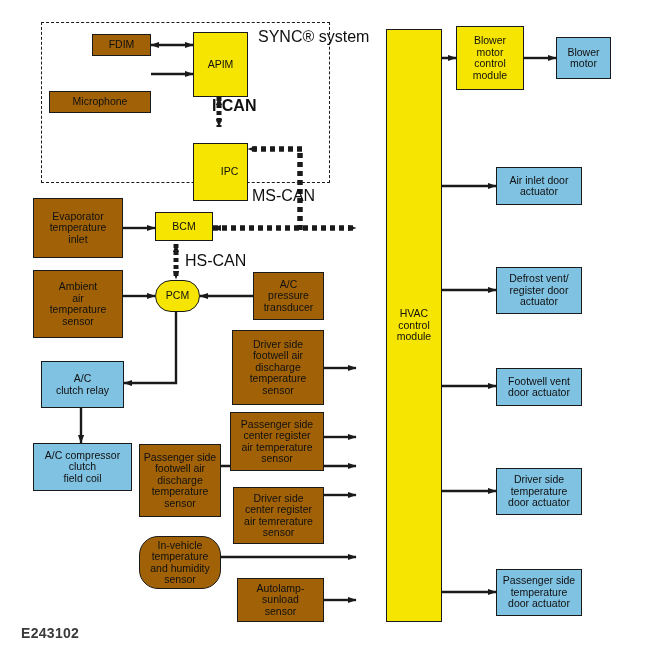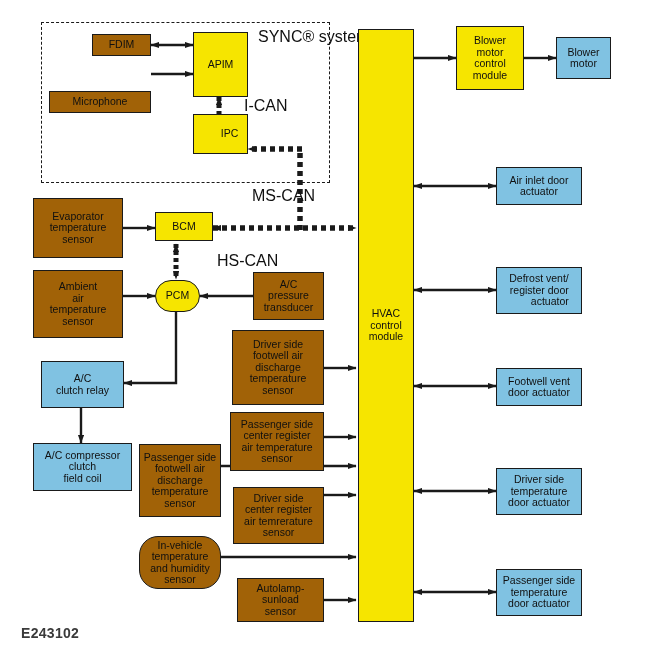--- a/index.html
+++ b/index.html
@@ -12,21 +12,21 @@
         font-size:10.5px;line-height:11.5px;color:#101010;padding:1px 2px;}
   .green{background:#a16207;}
   .blue{background:#80c2e2;}
   .yellow{background:#f6e500;}
   .plainlabel{position:absolute;font-size:16px;line-height:11.5px;color:#101010;
         white-space:nowrap;}
   .figid{position:absolute;left:21px;top:625px;font-size:14px;color:#3a3a3a;
         letter-spacing:.3px;font-weight:bold;}
   .syncbox{position:absolute;box-sizing:border-box;border:1.6px dashed #1a1a1a;
         background:transparent;}
-  .hvac{writing-mode:horizontal-tb;}
+  .hvac{writing-mode:horizontal-tb;margin-left:28px;}
 </style>
 </head>
 <body>
 
 <div id="stage">
 
   <svg class="layer" viewBox="0 0 650 650">
     <defs>
       <marker id="ah" markerWidth="9" markerHeight="9" refX="8.4" refY="3.2" orient="auto" markerUnits="userSpaceOnUse">
         <path d="M0,0 L9,3.2 L0,6.4 z" fill="#1a1a1a"></path>
@@ -76,32 +76,32 @@
       <line x1="414" y1="290" x2="496" y2="290" marker-end="url(#ah)" marker-start="url(#ah2)"></line>
       <line x1="414" y1="386" x2="496" y2="386" marker-end="url(#ah)" marker-start="url(#ah2)"></line>
       <line x1="414" y1="491" x2="496" y2="491" marker-end="url(#ah)" marker-start="url(#ah2)"></line>
       <line x1="414" y1="592" x2="496" y2="592" marker-end="url(#ah)" marker-start="url(#ah2)"></line>
     </g>
   </svg>
 
   <div class="syncbox" style="left:41px;top:22px;width:289px;height:161px;"></div>
   <div class="plainlabel" style="left:258px;top:31px;">SYNC® system</div>
 
-  <div class="plainlabel" style="left:244px;top:100px;">I-CAN</div>
+  <div class="plainlabel" style="left:212px;top:100px;font-weight:bold;">I-CAN</div>
   <div class="plainlabel" style="left:252px;top:190px;">MS-CAN</div>
-  <div class="plainlabel" style="left:185px;top:255px;margin-left:32px;">HS-CAN</div>
+  <div class="plainlabel" style="left:185px;top:255px;">HS-CAN</div>
 
   <div class="node green" style="left:92px;top:34px;width:59px;height:22px;">FDIM</div>
   <div class="node green" style="left:49px;top:63px;width:102px;height:22px;margin-top:28px;">Microphone</div>
   <div class="node yellow" style="left:193px;top:32px;width:55px;height:65px;">APIM</div>
-  <div class="node yellow" style="left:193px;top:114px;width:55px;height:40px;padding-left:20px;">IPC</div>
+  <div class="node yellow" style="left:193px;top:143px;width:55px;height:58px;padding-left:20px;">IPC</div>
 
   <div class="node green" style="left:33px;top:198px;width:90px;height:60px;white-space:pre-line;">Evaporator
 temperature
-sensor</div>
+inlet</div>
   <div class="node yellow" style="left:155px;top:212px;width:58px;height:29px;">BCM</div>
 
   <div class="node green" style="left:33px;top:270px;width:90px;height:68px;white-space:pre-line;">Ambient
 air
 temperature
 sensor</div>
   <div class="node yellow" style="left:155px;top:280px;width:45px;height:32px;border-radius:16px;">PCM</div>
   <div class="node green" style="left:253px;top:272px;width:71px;height:48px;white-space:pre-line;">A/C
 pressure
 transducer</div>
@@ -144,21 +144,21 @@
 
   <div class="node yellow" style="left:456px;top:26px;width:68px;height:64px;white-space:pre-line;">Blower
 motor
 control
 module</div>
   <div class="node blue" style="left:556px;top:37px;width:55px;height:42px;white-space:pre-line;">Blower
 motor</div>
 
   <div class="node blue" style="left:496px;top:167px;width:86px;height:38px;white-space:pre-line;">Air inlet door
 actuator</div>
-  <div class="node blue" style="left:496px;top:267px;width:86px;height:47px;white-space:pre-line;text-align:right;">Defrost vent/
+  <div class="node blue" style="left:496px;top:267px;width:86px;height:47px;white-space:pre-line;">Defrost vent/
 register door
 actuator</div>
   <div class="node blue" style="left:496px;top:368px;width:86px;height:38px;white-space:pre-line;">Footwell vent
 door actuator</div>
   <div class="node blue" style="left:496px;top:468px;width:86px;height:47px;white-space:pre-line;">Driver side
 temperature
 door actuator</div>
   <div class="node blue" style="left:496px;top:569px;width:86px;height:47px;white-space:pre-line;">Passenger side
 temperature
 door actuator</div>

